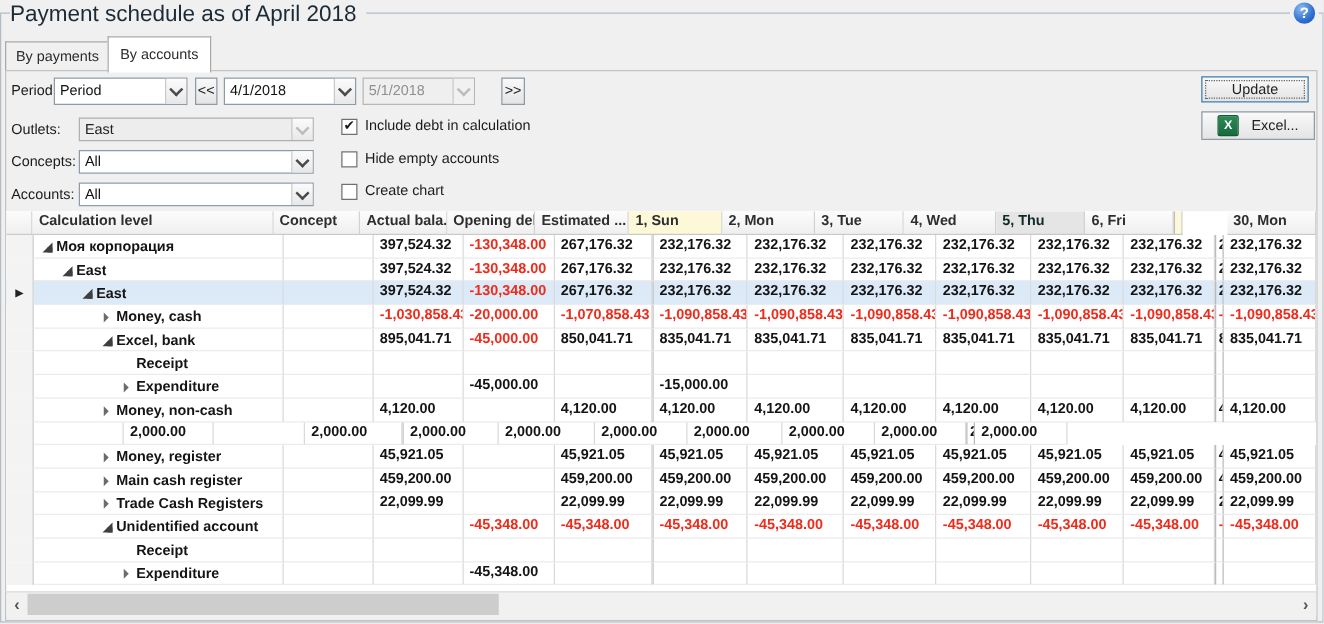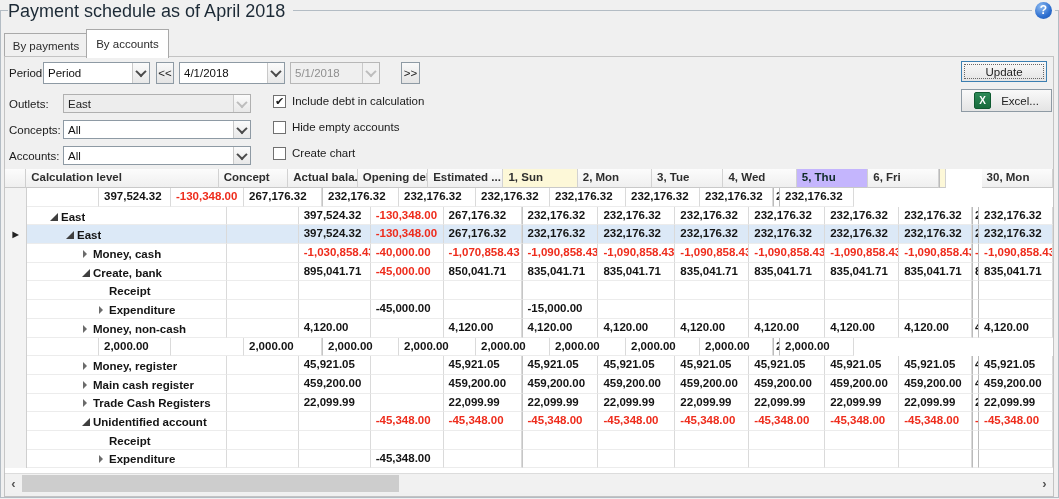--- a/index.html
+++ b/index.html
@@ -156,28 +156,33 @@
         <div class="hcell gutter"></div>
         <div class="hcell" style="width: 200px;">Calculation level</div>
         <div class="hcell" style="width: 72px;">Concept</div>
         <div class="hcell" style="width: 72px;">Actual bala...</div>
         <div class="hcell" style="width: 73px;">Opening debt</div>
         <div class="hcell" style="width: 78px;">Estimated ...</div>
         <div class="hcell" style="width: 77px; background: rgb(253, 248, 216);">1, Sun</div>
         <div class="hcell" style="width: 77px;">2, Mon</div>
         <div class="hcell" style="width: 74px;">3, Tue</div>
         <div class="hcell" style="width: 76px;">4, Wed</div>
-        <div class="hcell" style="width: 74px; background: #c4b5fd; color: rgb(14, 43, 39);">5, Thu</div>
+        <div class="hcell" style="width: 74px; background: #e5e5e5; color: rgb(14, 43, 39);">5, Thu</div>
         <div class="hcell" style="width: 73px;">6, Fri</div>
         <div class="hcell" style="width: 7px; border-left: 1px solid rgb(187, 187, 187); padding: 2px 0px 0px 2px; background: rgb(253, 248, 216);"></div>
         <div class="hcell" style="width: 74px; margin-left: 36px;">30, Mon</div>
       </div>
     <div class="gbody">
         <div class="grow">
           <div class="cell gutter"></div>
+          <div class="cell k-level lvl" style="width: 200px;">
+            <span class="indent" style="width: 0px;"></span>
+            <span class="glyph open"></span>
+            <span class="rlabel">Моя корпорация</span>
+          </div>
           <div class="cell k-concept" style="width: 72px;"></div>
           <div class="cell k-actual" style="width: 72px;">397,524.32</div>
           <div class="cell k-opening" style="width: 73px; color: rgb(238, 44, 28);">-130,348.00</div>
           <div class="cell k-estimated" style="width: 78px;">267,176.32</div>
           <div class="cell k-d1" style="width: 77px;">232,176.32</div>
           <div class="cell k-d2" style="width: 77px;">232,176.32</div>
           <div class="cell k-d3" style="width: 74px;">232,176.32</div>
           <div class="cell k-d4" style="width: 76px;">232,176.32</div>
           <div class="cell k-d5" style="width: 74px;">232,176.32</div>
           <div class="cell k-d6" style="width: 73px;">232,176.32</div>
@@ -228,37 +233,37 @@
         </div>
         <div class="grow">
           <div class="cell gutter"></div>
           <div class="cell k-level lvl" style="width: 200px;">
             <span class="indent" style="width: 48px;"></span>
             <span class="glyph closed"></span>
             <span class="rlabel">Money, cash</span>
           </div>
           <div class="cell k-concept" style="width: 72px;"></div>
           <div class="cell k-actual" style="width: 72px; color: rgb(238, 44, 28);">-1,030,858.43</div>
-          <div class="cell k-opening" style="width: 73px; color: rgb(238, 44, 28);">-40,000.00</div>
+          <div class="cell k-opening" style="width: 73px; color: rgb(238, 44, 28);">-20,000.00</div>
           <div class="cell k-estimated" style="width: 78px; color: rgb(238, 44, 28);">-1,070,858.43</div>
           <div class="cell k-d1" style="width: 77px; color: rgb(238, 44, 28);">-1,090,858.43</div>
           <div class="cell k-d2" style="width: 77px; color: rgb(238, 44, 28);">-1,090,858.43</div>
           <div class="cell k-d3" style="width: 74px; color: rgb(238, 44, 28);">-1,090,858.43</div>
           <div class="cell k-d4" style="width: 76px; color: rgb(238, 44, 28);">-1,090,858.43</div>
           <div class="cell k-d5" style="width: 74px; color: rgb(238, 44, 28);">-1,090,858.43</div>
           <div class="cell k-d6" style="width: 73px; color: rgb(238, 44, 28);">-1,090,858.43</div>
           <div class="cell k-sliver" style="width: 7px; color: rgb(238, 44, 28);">-1,090,858.43</div>
           <div class="cell k-d30" style="width: 74px; color: rgb(238, 44, 28);">-1,090,858.43</div>
         </div>
         <div class="grow">
           <div class="cell gutter"></div>
           <div class="cell k-level lvl" style="width: 200px;">
             <span class="indent" style="width: 48px;"></span>
             <span class="glyph open"></span>
-            <span class="rlabel">Create, bank</span>
+            <span class="rlabel">Excel, bank</span>
           </div>
           <div class="cell k-concept" style="width: 72px;"></div>
           <div class="cell k-actual" style="width: 72px;">895,041.71</div>
           <div class="cell k-opening" style="width: 73px; color: rgb(238, 44, 28);">-45,000.00</div>
           <div class="cell k-estimated" style="width: 78px;">850,041.71</div>
           <div class="cell k-d1" style="width: 77px;">835,041.71</div>
           <div class="cell k-d2" style="width: 77px;">835,041.71</div>
           <div class="cell k-d3" style="width: 74px;">835,041.71</div>
           <div class="cell k-d4" style="width: 76px;">835,041.71</div>
           <div class="cell k-d5" style="width: 74px;">835,041.71</div>

